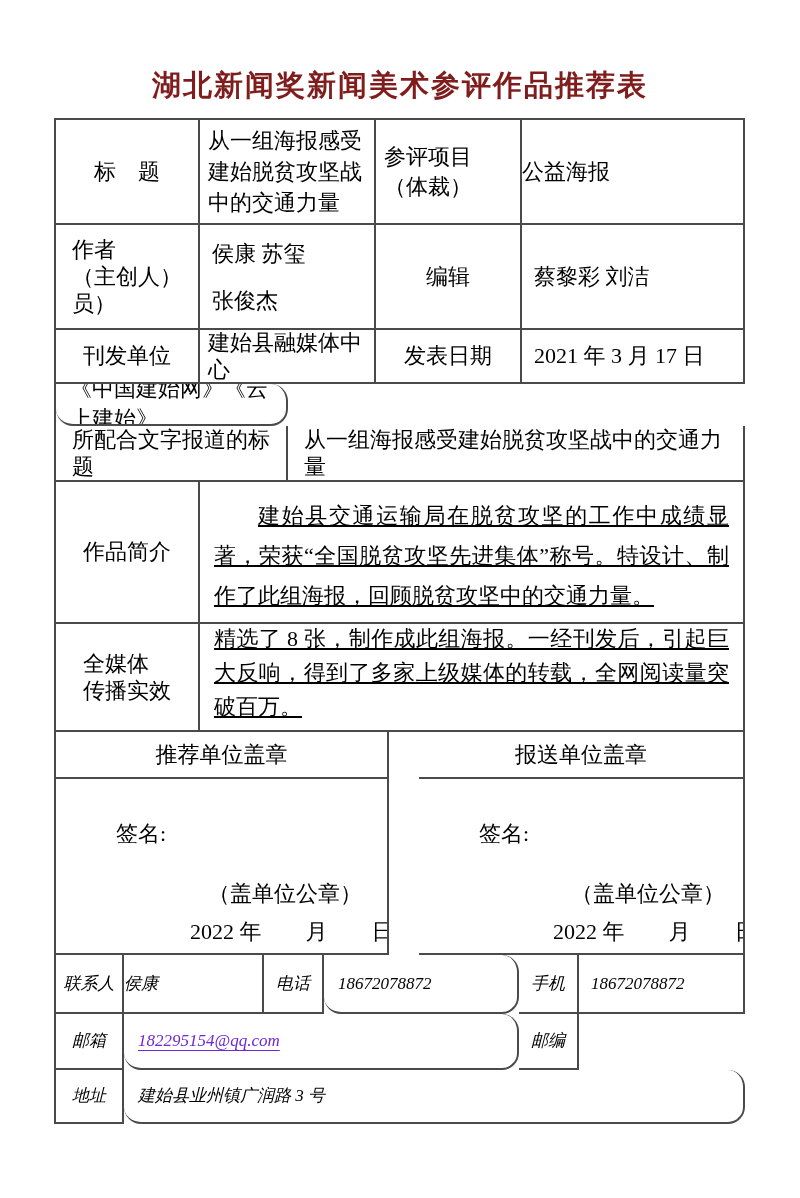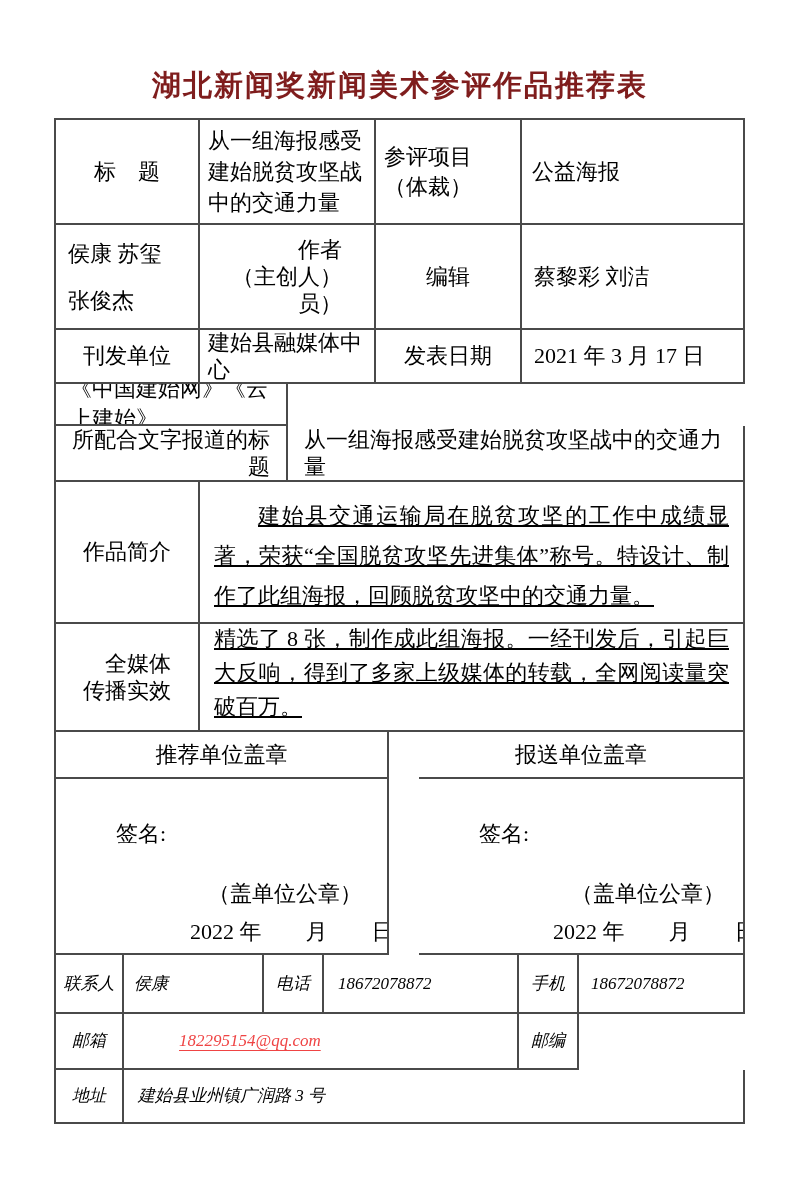--- a/index.html
+++ b/index.html
@@ -37,29 +37,29 @@
   .h142{height:142px}.h108{height:108px}.h47{height:47px}.h176{height:176px}
   .h59{height:59px}.h56b{height:56px}.h54b{height:54px}
   .cell{
     border-right:2px solid #4a4a4a;
     border-bottom:2px solid #4a4a4a;
     box-sizing:border-box;
     display:flex;align-items:center;
     font-size:22px;line-height:30px;
     overflow:hidden;
   }
-  .center{justify-content:center;text-align:right;}
+  .center{justify-content:center;text-align:left;}
   .pre{white-space:pre-line;}
   .lh27{line-height:27px;}
   .lh31{line-height:31px;}
   .names{line-height:47px;}
   .padl8{padding-left:8px;}
-  .padl10{padding-left:10px;}
+  .padl10{}
   .padl12{padding-left:12px;}
-  .padl14{padding-left:14px;}
+  .padl14{padding-left:14px;border-radius:17px;}
   .padl16{padding-left:16px;padding-right:16px;}
   .paracell{align-items:flex-end;text-decoration:underline;}
   .ptext{
     display:block;width:100%;
     padding:6px 14px;
     text-align:justify;
     text-indent:2em;
   }
   .lh40{line-height:40px;}
   .lh34{line-height:34px;}
@@ -70,47 +70,46 @@
     padding-bottom:6px;
   }
   .sig-name{margin-left:60px;margin-bottom:30px;white-space:nowrap;}
   .sig-seal{margin-left:152px;margin-bottom:8px;white-space:nowrap;}
   .sig-date{margin-left:134px;white-space:nowrap;}
   
   .sm{font-size:17px;line-height:22px;font-style:italic;}
   .email-link{
     text-decoration:underline;
     text-underline-offset:4px;
-    color:#ef4444;
-    margin-left:41px;
+    color:#6d28d9;
   }
 </style>
 </head>
 <body>
 
 <div class="page">
 
   <h1 class="page-title">湖北新闻奖新闻美术参评作品推荐表</h1>
 
   <div class="tbl">
 
     <div class="row r-a h105">
       <div class="cell center">标　题</div>
       <div class="cell padl8 lh31">从一组海报感受建始脱贫攻坚战中的交通力量</div>
       <div class="cell padl8 pre">参评项目
 （体裁）</div>
       <div class="cell padl10">公益海报</div>
     </div>
 
     <div class="row r-a h105">
-      <div class="cell padl12 pre names">侯康 苏玺
-张俊杰</div>
       <div class="cell center pre lh27">作者
 （主创人）
 员）</div>
+      <div class="cell padl12 pre names">侯康 苏玺
+张俊杰</div>
       <div class="cell center">编辑</div>
       <div class="cell padl12">蔡黎彩 刘洁</div>
     </div>
 
     <div class="row r-a h54">
       <div class="cell center">刊发单位</div>
       <div class="cell padl8 lh27">建始县融媒体中心</div>
       <div class="cell center">发表日期</div>
       <div class="cell padl12">2021 年 3 月 17 日</div>
     </div>

